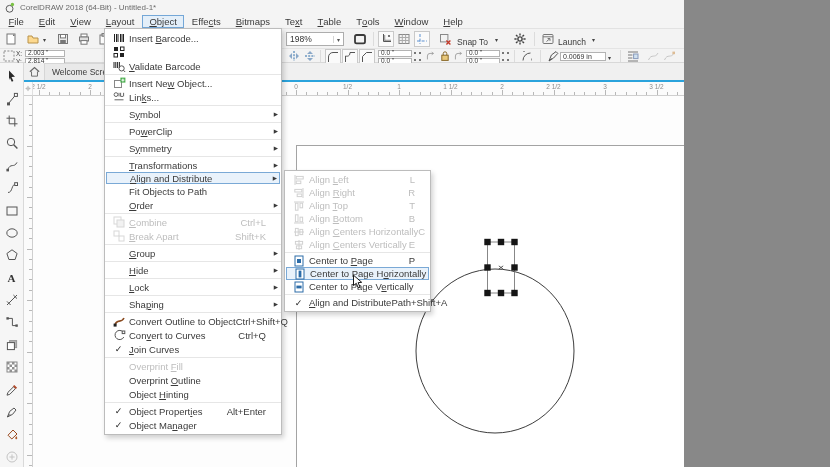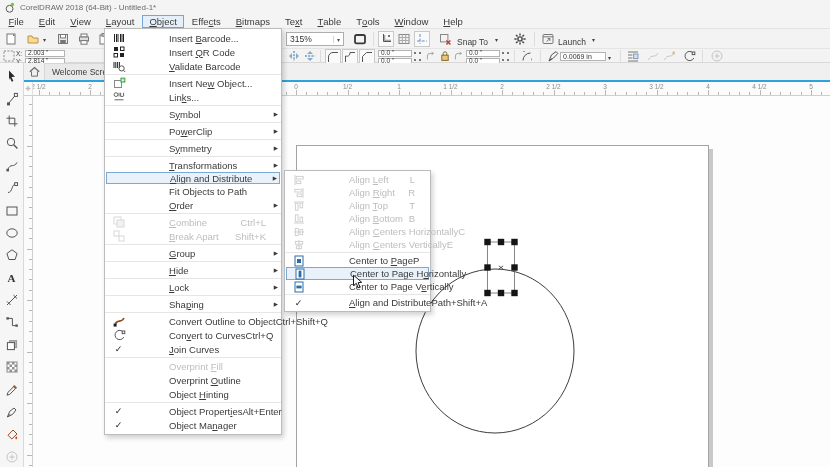--- a/index.html
+++ b/index.html
@@ -1,17 +1,17 @@
 <!DOCTYPE html>
 <html><head>
 <meta charset="utf-8">
 <style>
   html,body{margin:0;padding:0;background:#888;}
   *{box-sizing:border-box;}
-  .screen{position:relative;width:830px;height:467px;background:#fff;overflow:hidden;
+  .screen{position:relative;width:684px;height:467px;background:#fff;overflow:hidden;
     font-family:"Liberation Sans",sans-serif;color:#3a3a3a;}
   u{text-decoration:underline;}
   .ic{display:inline-flex;align-items:center;justify-content:center;}
   .ic svg{display:block;}
 
   
   .titlebar{height:14px;background:#f4f4f4;display:flex;align-items:center;padding-left:4px;gap:4px;}
   .titletext{font-size:8px;color:#6a6a6a;}
 
   
@@ -59,21 +59,21 @@
   .vlab{position:absolute;right:1px;font-size:6.5px;color:#8d8d8d;transform:rotate(-90deg);transform-origin:right top;white-space:nowrap;}
   .canvas{position:absolute;left:33px;top:33px;right:0;bottom:0;background:#fdfdfd;}
 
   
   .menu{position:absolute;background:#fff;border:1px solid #bcbcbc;box-shadow:2px 3px 5px rgba(0,0,0,.18);padding:2px 0;z-index:50;}
   .objmenu{left:104px;top:28px;width:178px;}
   .submenu{left:284px;top:170px;width:147px;}
   .mi{height:14px;display:flex;align-items:center;font-size:9.5px;color:#3a3a3a;padding:0 3px 0 3px;}
   .submenu .mi{height:13px;}
   .mi-ic{width:21px;flex:none;display:flex;justify-content:center;align-items:center;}
-  .mi-lb{flex:1;white-space:nowrap;margin-left:40px;}
+  .mi-lb{flex:1;white-space:nowrap;}
   .mi-sc{flex:none;padding-right:4px;font-size:9.5px;}
   .mi-ar{width:8px;flex:none;font-size:5.5px;color:#3a3a3a;text-align:right;}
   .mi.disabled{color:#bdbdbd;}
   .mi.disabled .mi-ar{color:#bdbdbd;}
   .mi.disabled .mi-ic{opacity:.45;}
   .mi.hl{background:#e9f2fb;border:1px solid #7aa9d6;height:12px;margin:0 1px;padding:0 2px;}
   .submenu .mi.hl{height:13px;}
   .msep{height:1px;background:#e6e6e6;margin:1px 0;}
   .chk{font-size:9px;color:#222;}
 
@@ -137,21 +137,21 @@
         </svg>
       </span>
     <span class="tb-ic ic" style="left:96px">
         <svg width="14" height="14" viewBox="0 0 14 14" fill="none" stroke-width="1">
           <rect x="3" y="3" width="8" height="9" fill="#fff" stroke="#777"></rect>
           <rect x="5" y="1.6" width="4" height="2.6" fill="#ccc" stroke="#777"></rect>
         </svg>
       </span>
 
     <div class="combo" style="left:286px;width:58px">
-      <span>315%</span>
+      <span>198%</span>
       <span class="arr">▾</span>
     </div>
     <span class="tb-ic ic" style="left:352px">
         <svg width="14" height="14" viewBox="0 0 14 14" fill="none" stroke-width="1">
           <rect x="2" y="3" width="10" height="8.4" rx="1.6" stroke="#3a3a3a" stroke-width="1.8"></rect>
         </svg>
       </span>
     <span class="vsep" style="left:373px"></span>
     <span class="tb-ic ic grpbox" style="left:378px">
         <svg width="14" height="14" viewBox="0 0 14 14" fill="none" stroke-width="1">
@@ -666,21 +666,20 @@
       </div>
       <div class="mi">
         <span class="mi-ic">
           <svg width="14" height="14" viewBox="0 0 14 14" fill="none" stroke-width="1">
             <rect x="2" y="2" width="4" height="4" fill="#222" stroke="none"></rect>
             <rect x="8.5" y="2" width="3.5" height="3.5" stroke="#222"></rect>
             <rect x="2" y="8.5" width="3.5" height="3.5" stroke="#222"></rect>
             <rect x="8" y="8" width="4" height="4" fill="#222" stroke="none"></rect>
           </svg>
         </span>
-        <span class="mi-lb">Insert <u>Q</u>R Code</span>
         <span class="mi-ar"></span>
       </div>
       <div class="mi">
         <span class="mi-ic">
           <svg width="14" height="14" viewBox="0 0 14 14" fill="none" stroke-width="1">
             <path d="M2 3v6M3.8 3v6M5.6 3v6M7.4 3v6" stroke="#222"></path>
             <circle cx="9.6" cy="9.4" r="2.6" stroke="#555"></circle>
             <path d="M11.5 11.3L13.2 13" stroke="#555"></path>
           </svg>
         </span>

